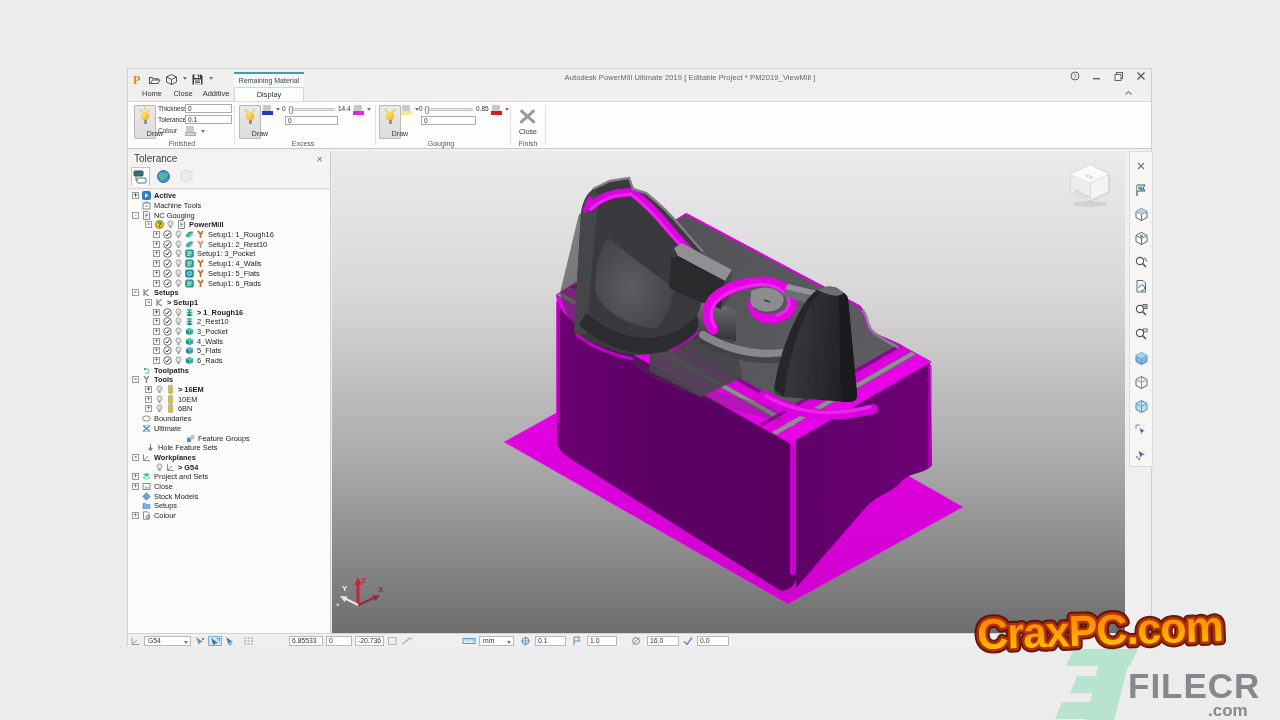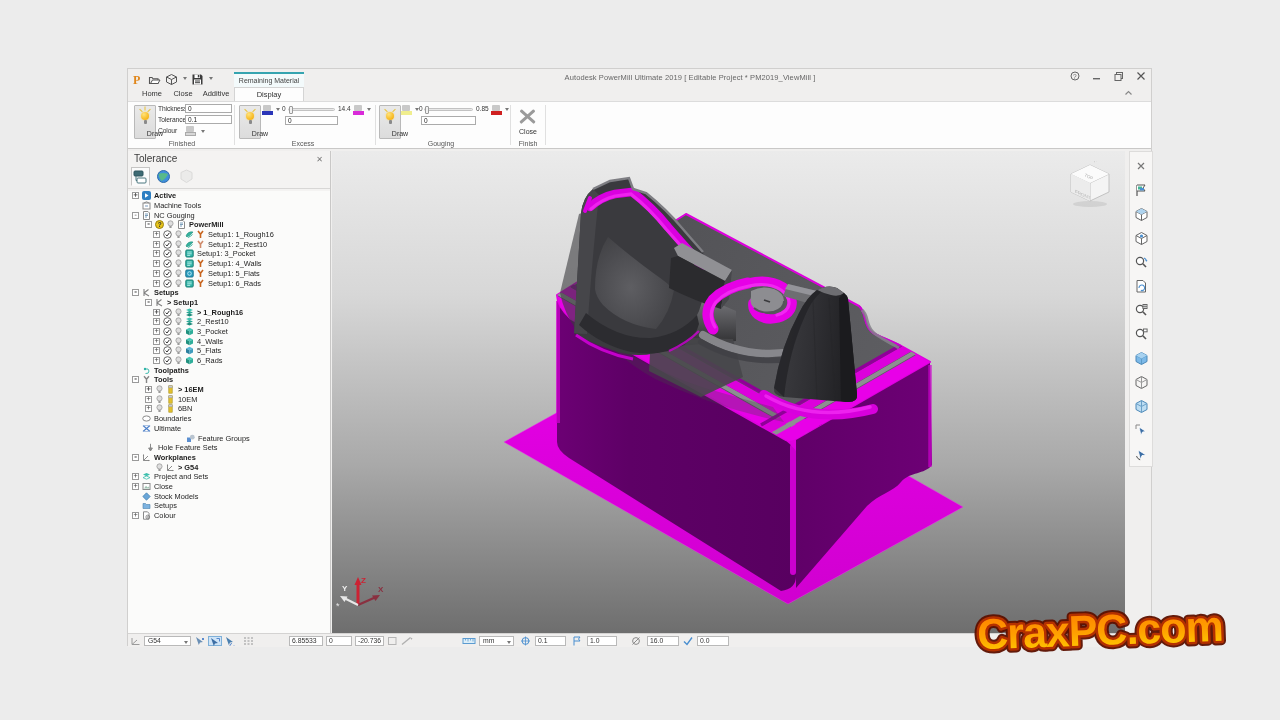--- a/index.html
+++ b/index.html
@@ -996,13 +996,24 @@
             <stop offset="0.55" stop-color="#ffa000"></stop>
             <stop offset="1" stop-color="#ffd400"></stop>
     </linearGradient>
   </defs>
   <g transform="rotate(-2 145 45)">
     <text x="145" y="57" text-anchor="middle" font-family="Liberation Sans, sans-serif" font-weight="bold" font-size="43" letter-spacing="-1" fill="none" stroke="#5c1000" stroke-width="9" stroke-linejoin="round" opacity="0.95">CraxPC.com</text>
     <text x="145" y="57" text-anchor="middle" font-family="Liberation Sans, sans-serif" font-weight="bold" font-size="43" letter-spacing="-1" fill="none" stroke="#b43000" stroke-width="5" stroke-linejoin="round">CraxPC.com</text>
     <text x="145" y="57" text-anchor="middle" font-family="Liberation Sans, sans-serif" font-weight="bold" font-size="43" letter-spacing="-1" fill="url(#fireG)">CraxPC.com</text>
   </g>
 </svg></div>
+  <div id="wm-filecr">
+<svg width="240" height="80" viewBox="0 0 240 80">
+  <g fill="#b7e3cf">
+    <polygon points="34,9 98,9 90,26 26,26"></polygon>
+    <polygon points="60,18 90,18 74,80 46,80"></polygon>
+    <polygon points="37,36 77,36 70,53 30,53"></polygon>
+    <polygon points="22,62 62,62 55,79 15,79"></polygon>
+  </g>
+  <text x="88" y="58" font-family="Liberation Sans, sans-serif" font-weight="bold" font-size="35" letter-spacing="1" fill="#85898d">FILECR</text>
+  <text x="168" y="76" font-family="Liberation Sans, sans-serif" font-weight="bold" font-size="17" fill="#85898d">.com</text>
+</svg></div>
 </div>
 
 </body></html>

